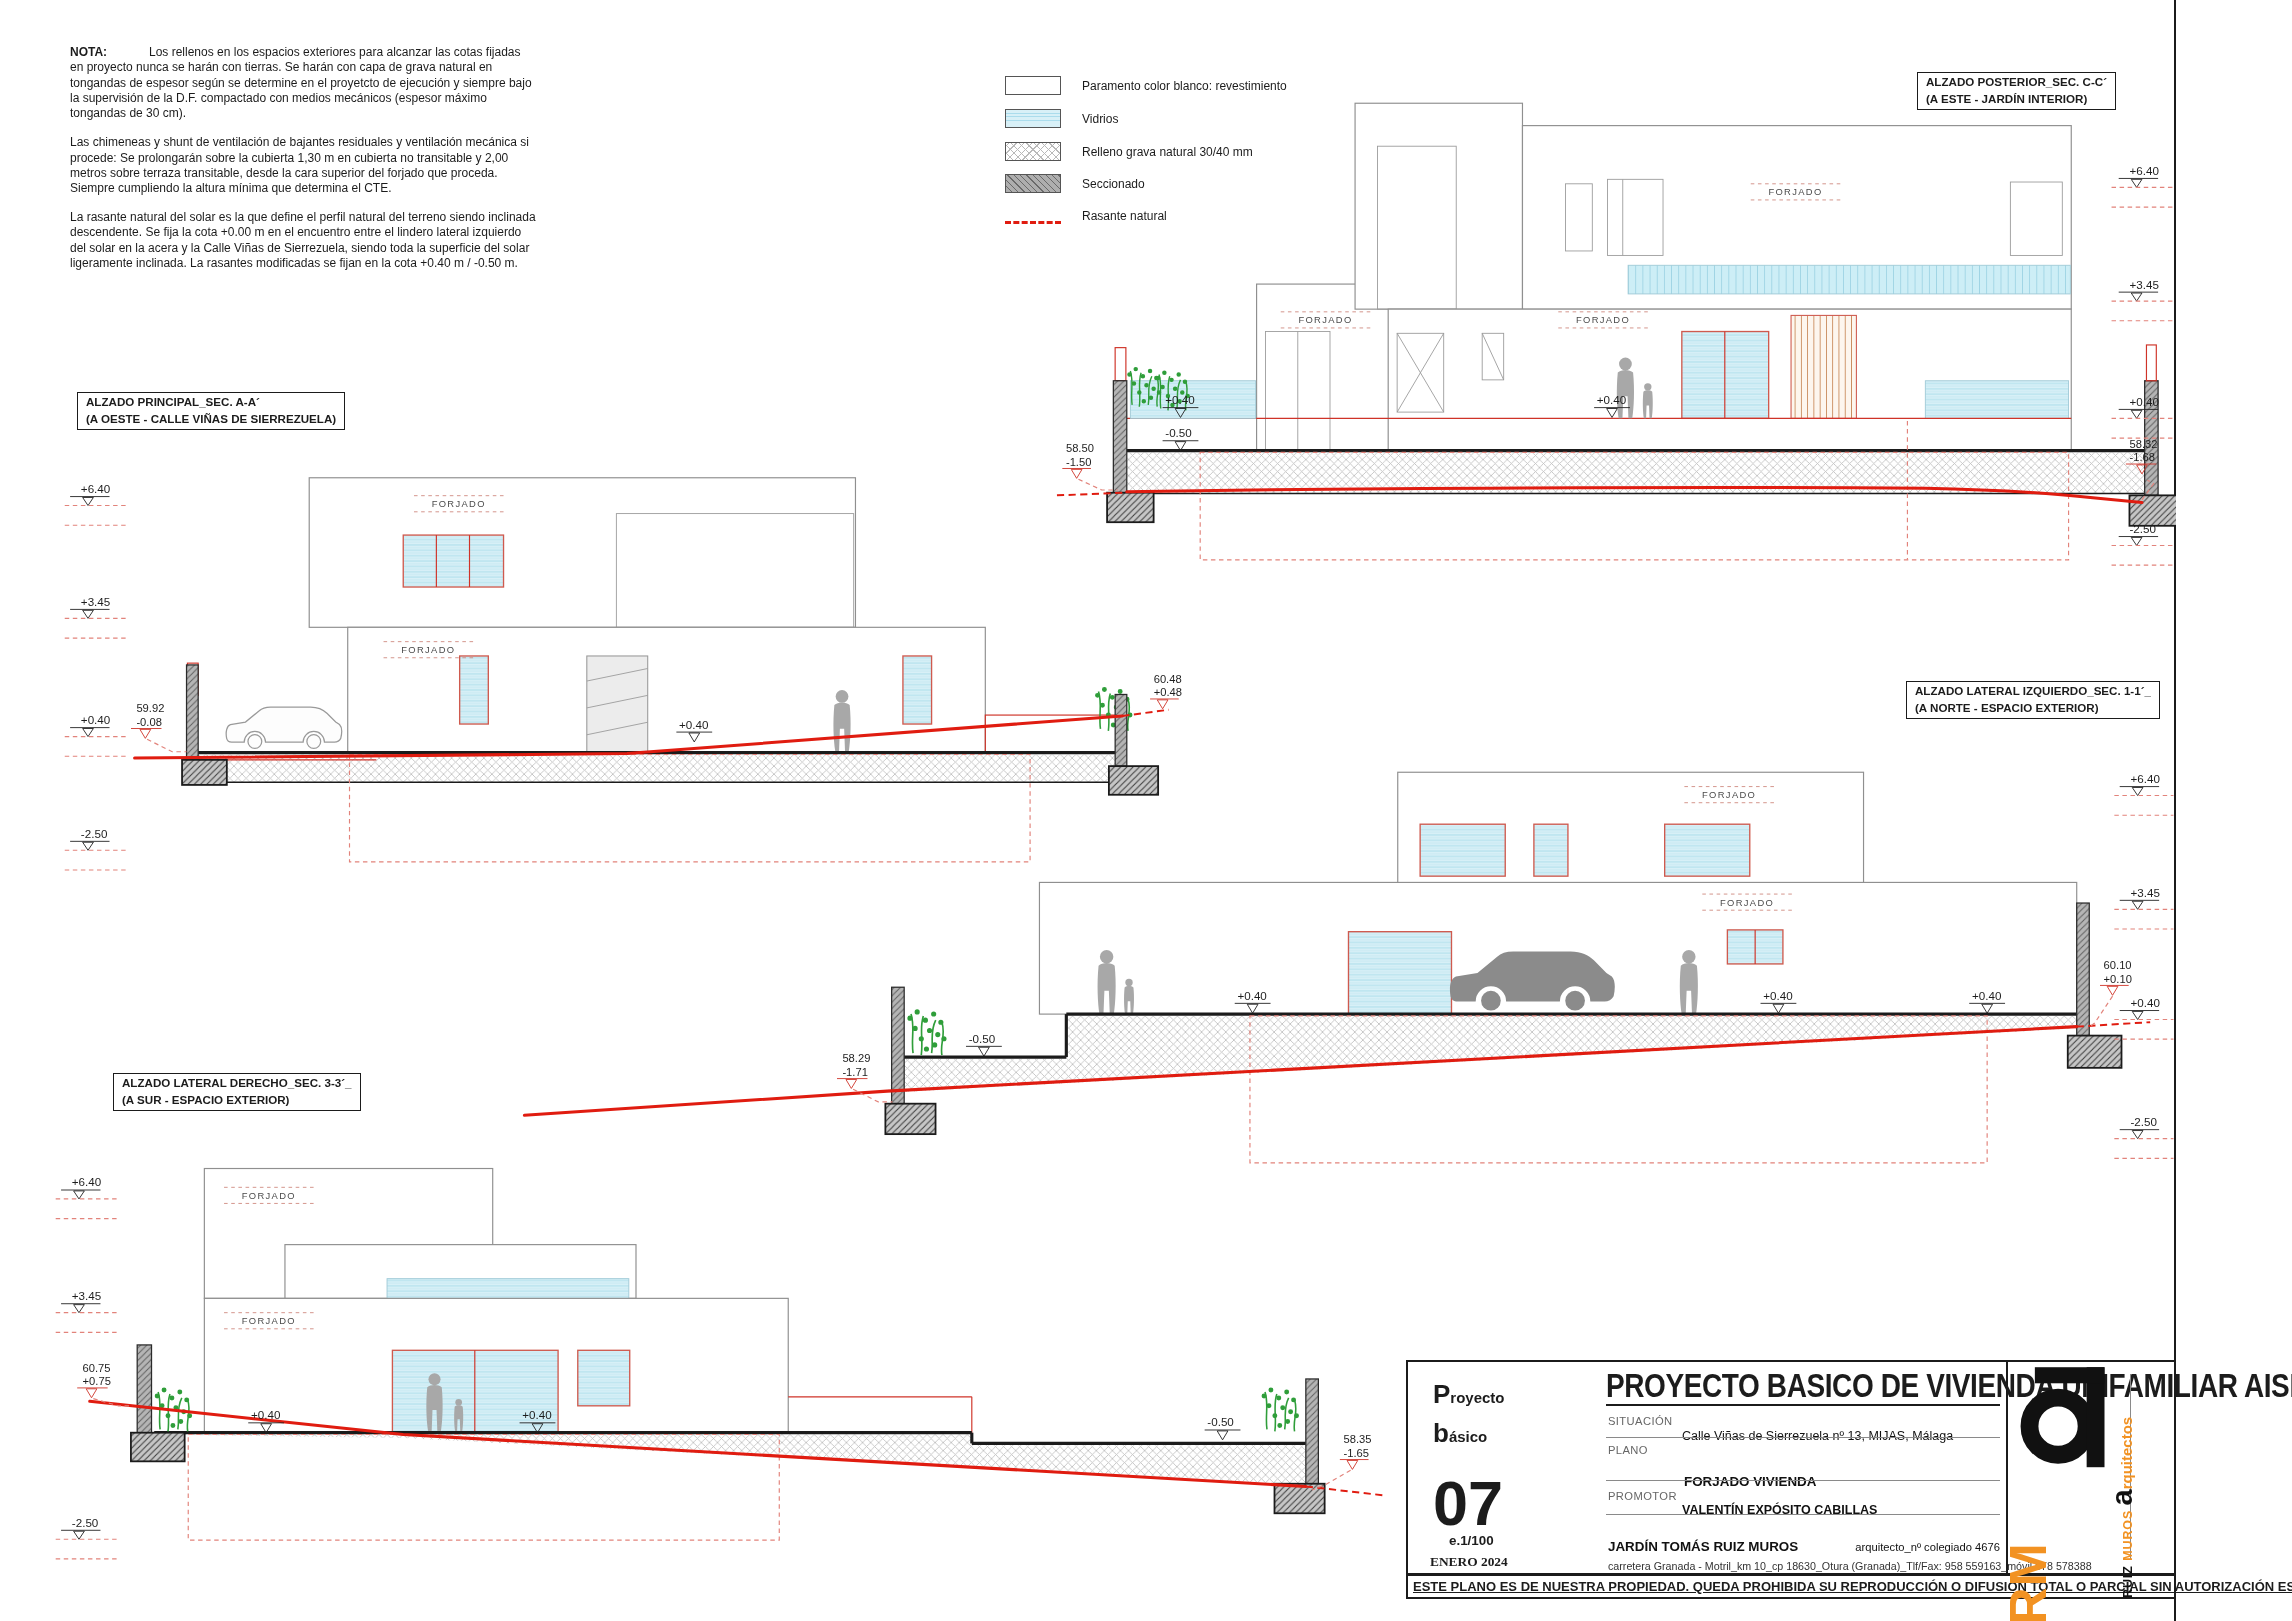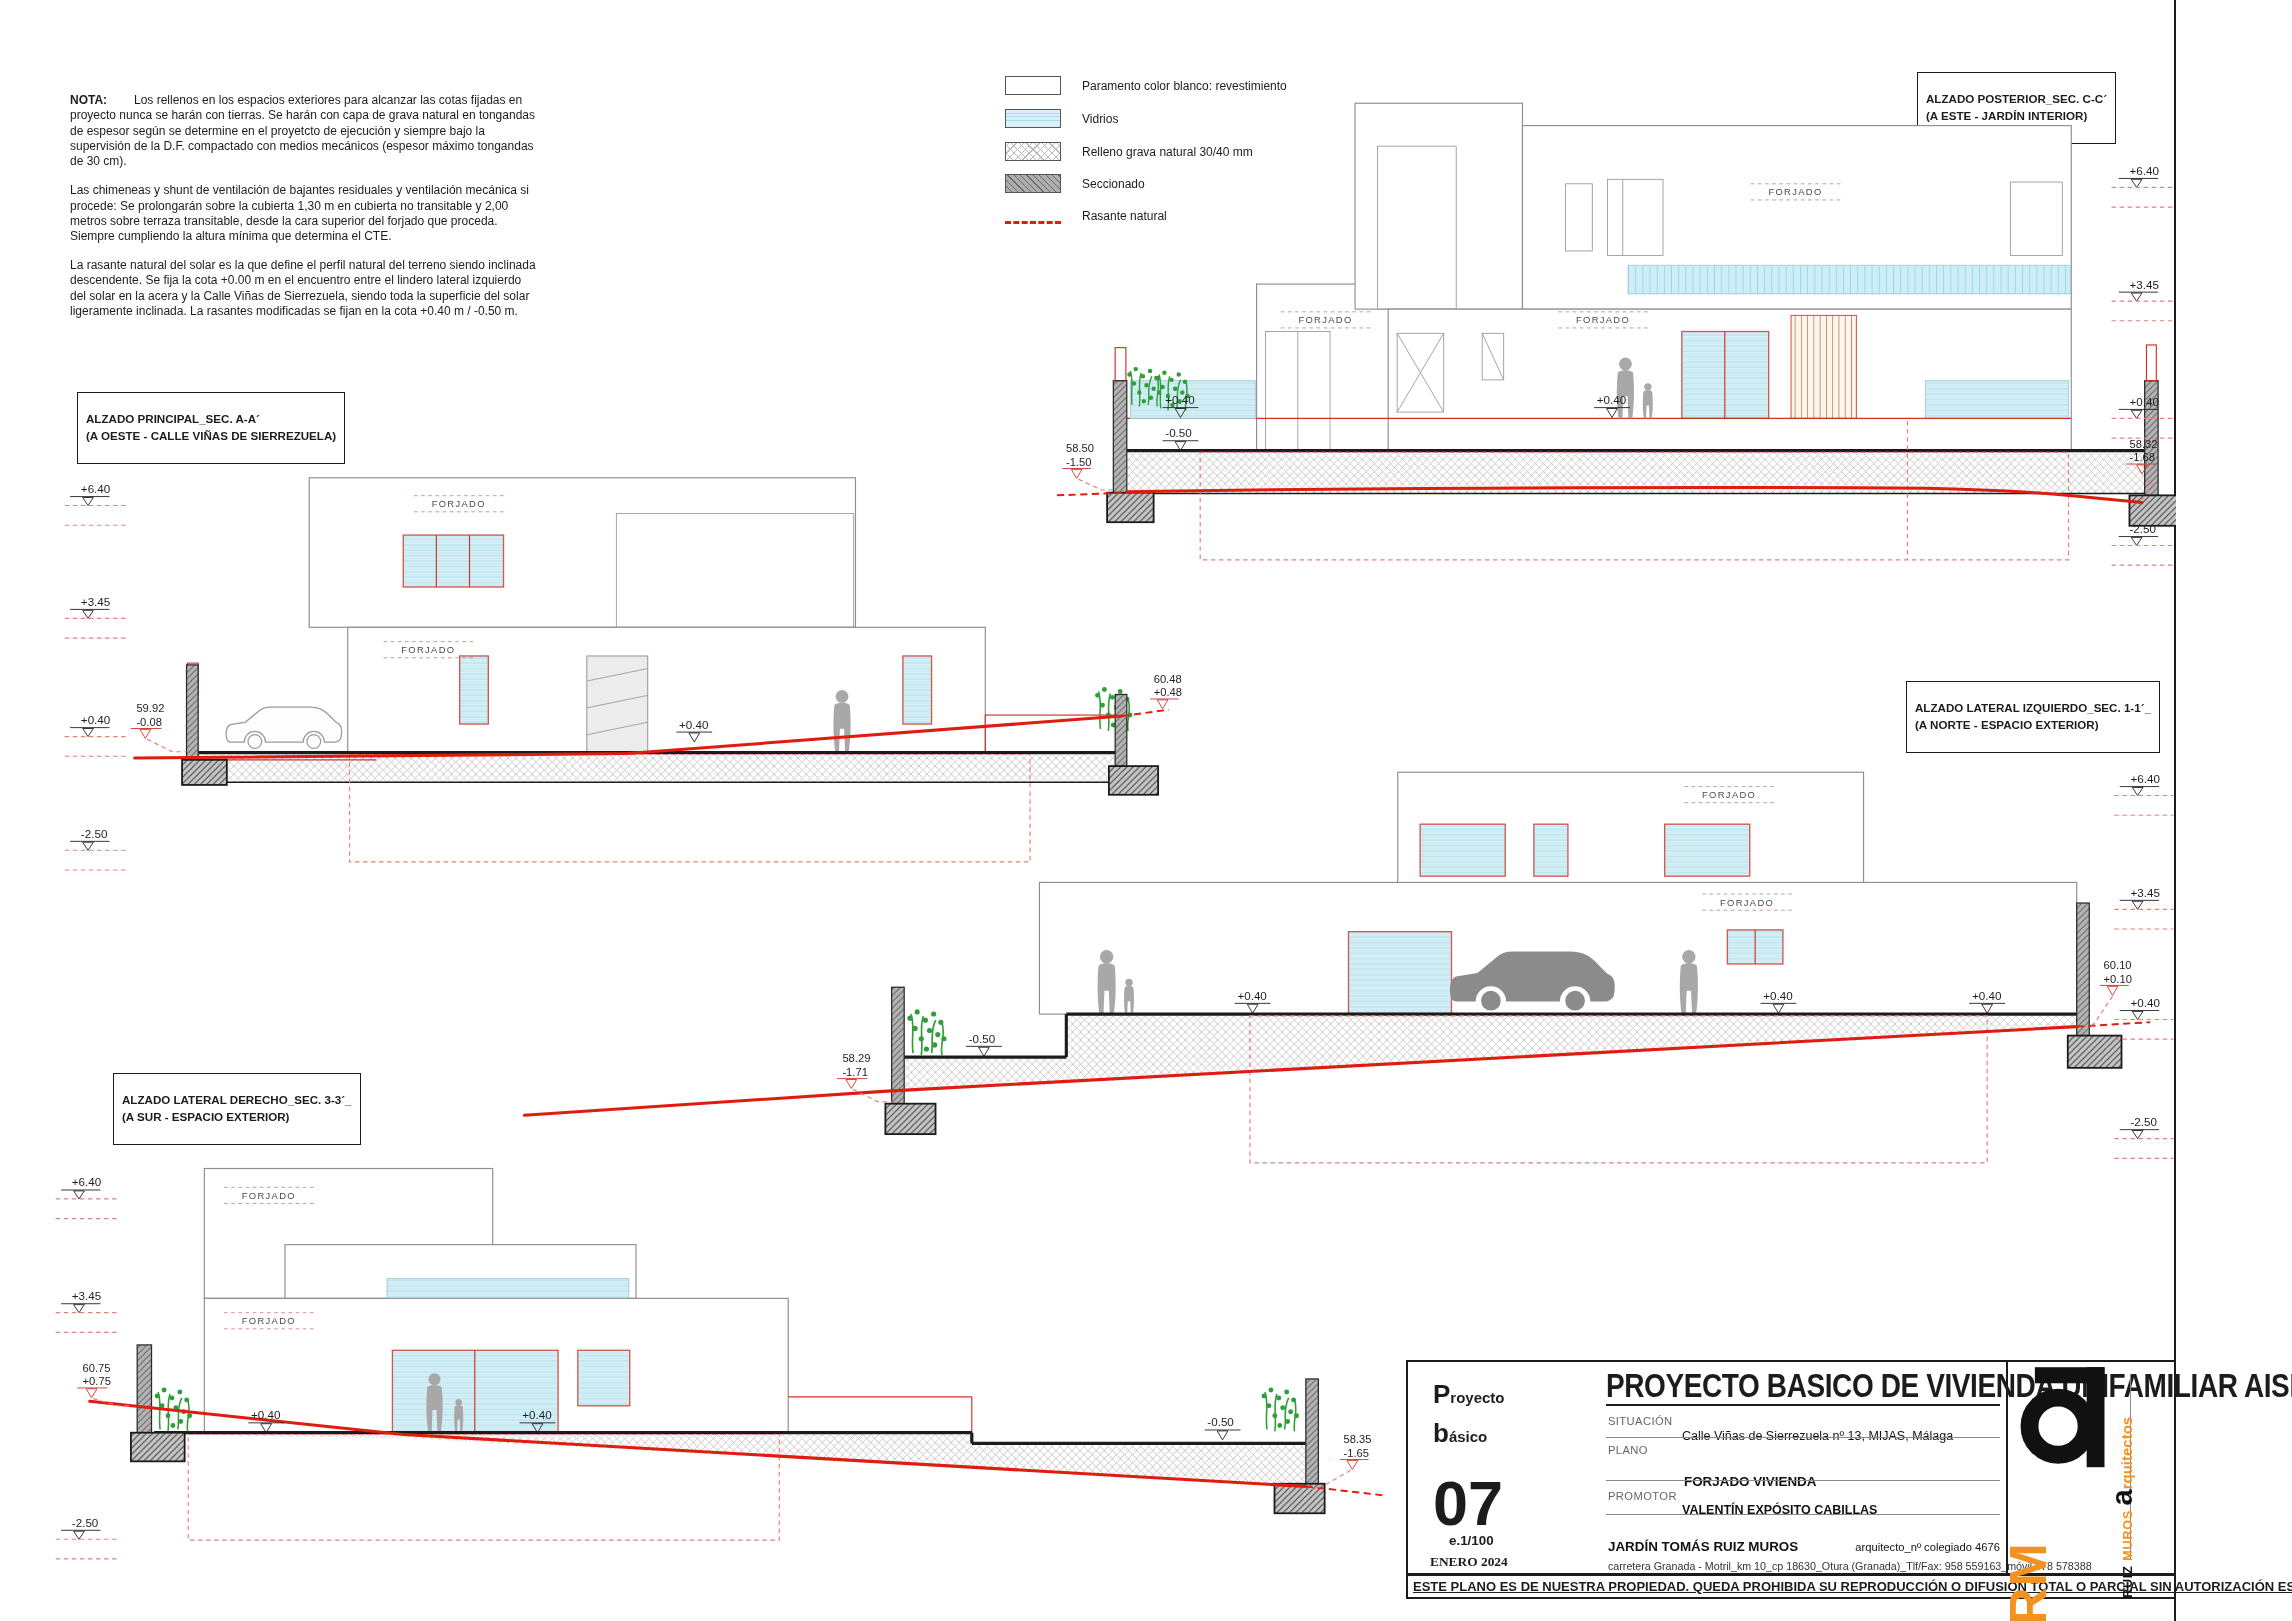--- a/index.html
+++ b/index.html
@@ -2,34 +2,34 @@
 <html style="font-size:14.3px"><head>
 <meta charset="utf-8">
 <style>
   html,body{margin:0;padding:0;background:#e8e8e8;}
   #sheet{position:relative;width:2293px;height:1622px;background:#ffffff;
          font-family:"Liberation Sans",sans-serif;overflow:hidden;color:#1c1c1c;}
   .abs{position:absolute;}
   
   #nota{left:70px;top:45px;width:466px;font-size:12px;line-height:1.28;}
   #nota p{margin:0 0 13.4px 0;}
-  #nota .nota-label{display:inline-block;width:64px;font-weight:bold;margin-top:48px;}
+  #nota .nota-label{display:inline-block;width:79px;font-weight:bold;}
   
   .leg-row{position:absolute;height:21.5px;}
   .leg-swatch{position:absolute;left:0;top:0;width:56px;height:19px;border:0.9px solid #555;box-sizing:border-box;}
   .leg-label{position:absolute;left:77px;top:2.7px;font-size:12px;white-space:nowrap;}
   .sw-paramento{background:#ffffff;}
   .sw-vidrios{background:repeating-linear-gradient(180deg,#d8f0f7 0 2.7px,#aadcec 2.7px 3.6px);}
   .sw-grava{background:
      repeating-linear-gradient(45deg,transparent 0 4.5px,#b9b9b9 4.5px 5.4px),
      repeating-linear-gradient(-45deg,transparent 0 4.5px,#b9b9b9 4.5px 5.4px),#fff;}
   .sw-seccionado{background:repeating-linear-gradient(45deg,#aeaeae 0 3.6px,#6a6a6a 3.6px 4.5px);}
   .sw-rasante{border:none;height:0;top:8px;border-top:3.6px dashed #e01c10;width:56px;}
   
-  .secbox{position:absolute;border:1.8px solid #1b1b1b;background:#fff;padding:18px 8px;font-size:11.6px;font-weight:600;line-height:1.45;white-space:nowrap;}
+  .secbox{position:absolute;border:1.8px solid #1b1b1b;background:#fff;padding:1px 8px;font-size:11.6px;font-weight:600;line-height:1.45;white-space:nowrap;}
   
   svg text{font-family:"Liberation Sans",sans-serif;}
   .oL{stroke:#8f8f8f;fill:#ffffff;stroke-width:1.3;}
   .oT{stroke:#9c9c9c;fill:none;stroke-width:1;}
   .thin{stroke:#9c9c9c;stroke-width:1;fill:none;}
   .red{stroke:#cf3328;fill:none;stroke-width:1.3;}
   .ras{stroke:#e01c10;stroke-width:3.4;fill:none;stroke-linecap:round;}
   .rasD{stroke:#e01c10;stroke-width:2.2;stroke-dasharray:8 5;fill:none;}
   .rdash{stroke:#e2837b;stroke-width:1.3;stroke-dasharray:5 4;fill:none;}
   .gls{fill:url(#pGlass);stroke:#9fc9d6;stroke-width:1;}

